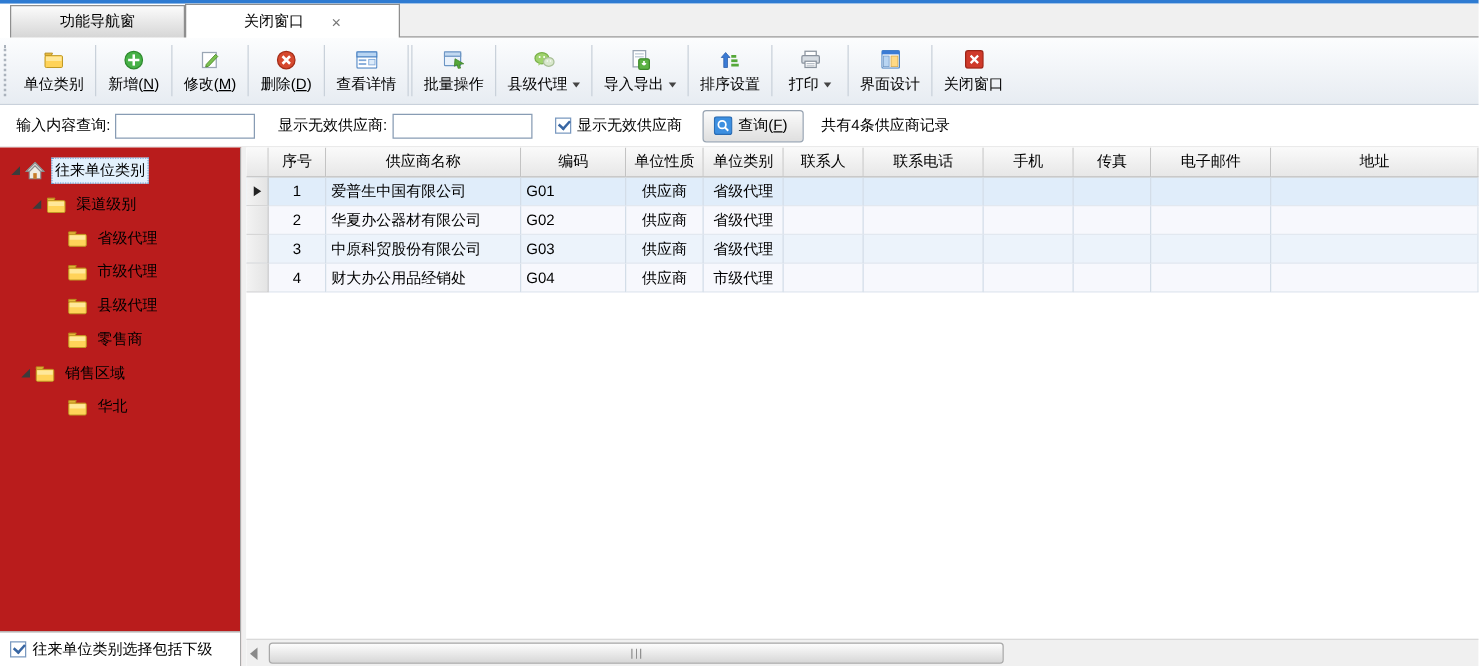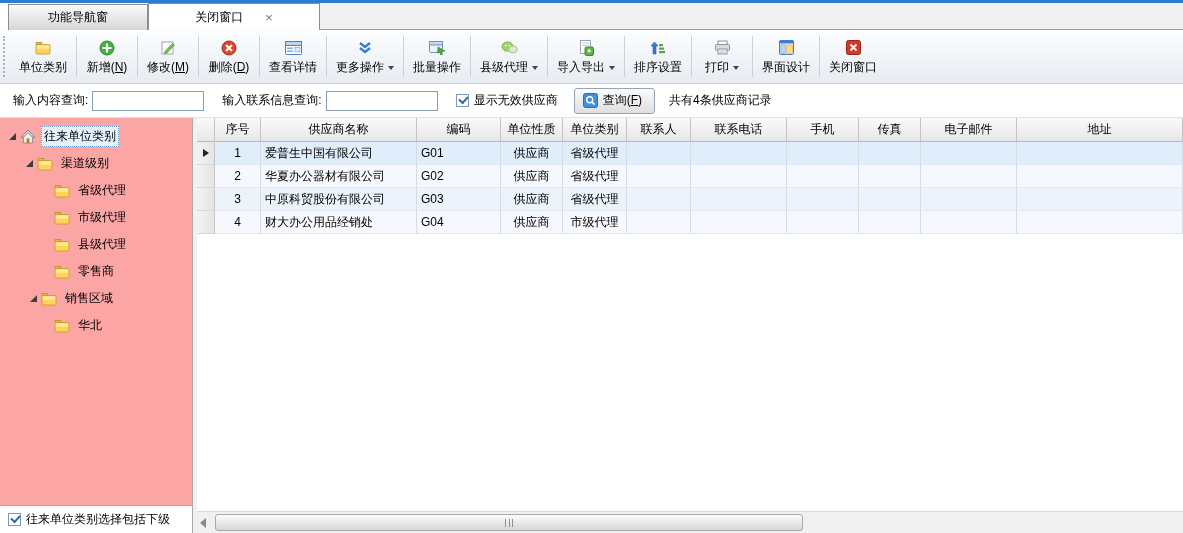--- a/index.html
+++ b/index.html
@@ -37,21 +37,21 @@
   .chk.checked::after { content:""; position:absolute; left:2px; top:1px; width:7px; height:4px;
     border-left:2px solid #3866a3; border-bottom:2px solid #3866a3; transform:rotate(-48deg); }
   .chk-label { margin-right:16px; }
   .query-btn { display:flex; align-items:center; height:26px; padding:0 12px 0 8px; border:1px solid #98a4b2;
     border-radius:3px; background:linear-gradient(#fbfbfb,#dfdfdf); cursor:pointer; margin-right:14px; }
   .query-btn .ic { margin-right:5px; display:flex; }
   .record-count { color:#000000; }
 
   
   .content { display:flex; height:415px; }
-  .treepanel { width:193px; border-right:1px solid #a9a9a9; display:flex; flex-direction:column; background:#fca5a5; }
+  .treepanel { width:193px; border-right:1px solid #a9a9a9; display:flex; flex-direction:column; background:#b91c1c; }
   .treebody { flex:1; overflow:hidden; padding-top:5px; }
   .tree-row { height:27px; display:flex; align-items:center; cursor:pointer; white-space:nowrap; }
   .tree-row .expander { width:12px; display:flex; justify-content:center; margin-right:2px; flex:none; }
   .tree-row .spacer { width:14px; flex:none; }
   .tree-row .node-ic { margin-right:5px; display:flex; flex:none; }
   .tree-row .tree-label { padding:2px 3px; }
   .tree-row.sel .tree-label { background:#e3f1fd; border:1px dotted #6f9fd0; padding:1px 2px; }
   .tree-footer { height:28px; border-top:1px solid #a9a9a9; display:flex; align-items:center; padding-left:8px; background:#fff; }
   .splitter { width:4px; background:#f0f0f0; }
 
@@ -160,32 +160,20 @@
           <rect x="2" y="6.5" width="6" height="1.4" fill="#7ea7d8"></rect>
           <rect x="2" y="9.5" width="6" height="1.4" fill="#7ea7d8"></rect>
           <rect x="10" y="6.5" width="5" height="4.4" fill="#dcebfa" stroke="#7ea7d8" stroke-width="0.7"></rect>
         </svg>
       </span>
       <span class="tb-label-wrap">
         <span>查看详情</span>
       </span>
     </div>
     <div class="tb-sep"></div>
-    <div class="tb-btn">
-      <span class="ic">
-        <svg width="14" height="14" viewBox="0 0 14 14">
-          <path d="M2 2 L7 6 L12 2" fill="none" stroke="#3a7bd5" stroke-width="2.4"></path>
-          <path d="M2 7 L7 11 L12 7" fill="none" stroke="#3a7bd5" stroke-width="2.4"></path>
-        </svg>
-      </span>
-      <span class="tb-label-wrap">
-        <span>更多操作</span>
-        <span class="dd-arrow"></span>
-      </span>
-    </div>
     <div class="tb-sep"></div>
     <div class="tb-btn">
       <span class="ic">
         <svg width="17" height="14" viewBox="0 0 17 14">
           <rect x="0.5" y="0.5" width="13" height="11" rx="1" fill="#eaf2fb" stroke="#6d96c4"></rect>
           <rect x="0.5" y="0.5" width="13" height="3.5" fill="#c3d9f1" stroke="#6d96c4"></rect>
           <path d="M9 6 L16 10 L12.5 10.5 L13.5 13.5 L11.5 13.8 L10.8 10.8 L8.5 12 Z" fill="#55a839" stroke="#3c7d26" stroke-width="0.6"></path>
         </svg>
       </span>
       <span class="tb-label-wrap">
@@ -280,21 +268,21 @@
       </span>
       <span class="tb-label-wrap">
         <span>关闭窗口</span>
       </span>
     </div>
   </div>
 
 <div class="searchrow">
   <span class="srch-label">输入内容查询:</span>
   <input class="srch-input" type="text" value="" style="">
-  <span class="srch-label">输入联系信息查询:</span>
+  <span class="srch-label">显示无效供应商:</span>
   <input class="srch-input" type="text" value="" style="">
   <span class="chk checked"></span>
   <span class="chk-label">显示无效供应商</span>
   <div class="query-btn">
     <span class="ic">
       <svg width="15" height="15" viewBox="0 0 15 15">
           <rect x="0.5" y="0.5" width="14" height="14" rx="2" fill="#3d8fe0" stroke="#2b6cb3"></rect>
           <circle cx="6.7" cy="6.7" r="3" fill="none" stroke="#fff" stroke-width="1.4"></circle>
           <line x1="9" y1="9" x2="11.6" y2="11.6" stroke="#fff" stroke-width="1.6"></line>
         </svg>
@@ -374,21 +362,21 @@
           <span class="spacer"></span>
           <span class="node-ic">
             <svg width="16" height="14" viewBox="0 0 16 14">
               <path d="M1 3.5 L6 3.5 L7 1.5 L1 1.5 Z" fill="#e8b93c" stroke="#b98f1e" stroke-width="0.8"></path>
               <rect x="1" y="3.5" width="14" height="9.5" rx="1" fill="#ffd359" stroke="#c09a25" stroke-width="0.8"></rect>
               <rect x="1.8" y="4.3" width="12.4" height="3.5" fill="#ffe89a"></rect>
             </svg>
           </span>
           <span class="tree-label">零售商</span>
         </div>
-        <div class="tree-row" style="padding-left: 27px;">
+        <div class="tree-row" style="padding-left: 14px;">
           <span class="expander">
             <svg width="9" height="9" viewBox="0 0 9 9">
               <polygon points="8,1 8,8 1,8" fill="#3c3c3c"></polygon>
             </svg>
           </span>
           <span class="node-ic">
             <svg width="16" height="14" viewBox="0 0 16 14">
               <path d="M1 3.5 L6 3.5 L7 1.5 L1 1.5 Z" fill="#e8b93c" stroke="#b98f1e" stroke-width="0.8"></path>
               <rect x="1" y="3.5" width="14" height="9.5" rx="1" fill="#ffd359" stroke="#c09a25" stroke-width="0.8"></rect>
               <rect x="1.8" y="4.3" width="12.4" height="3.5" fill="#ffe89a"></rect>

